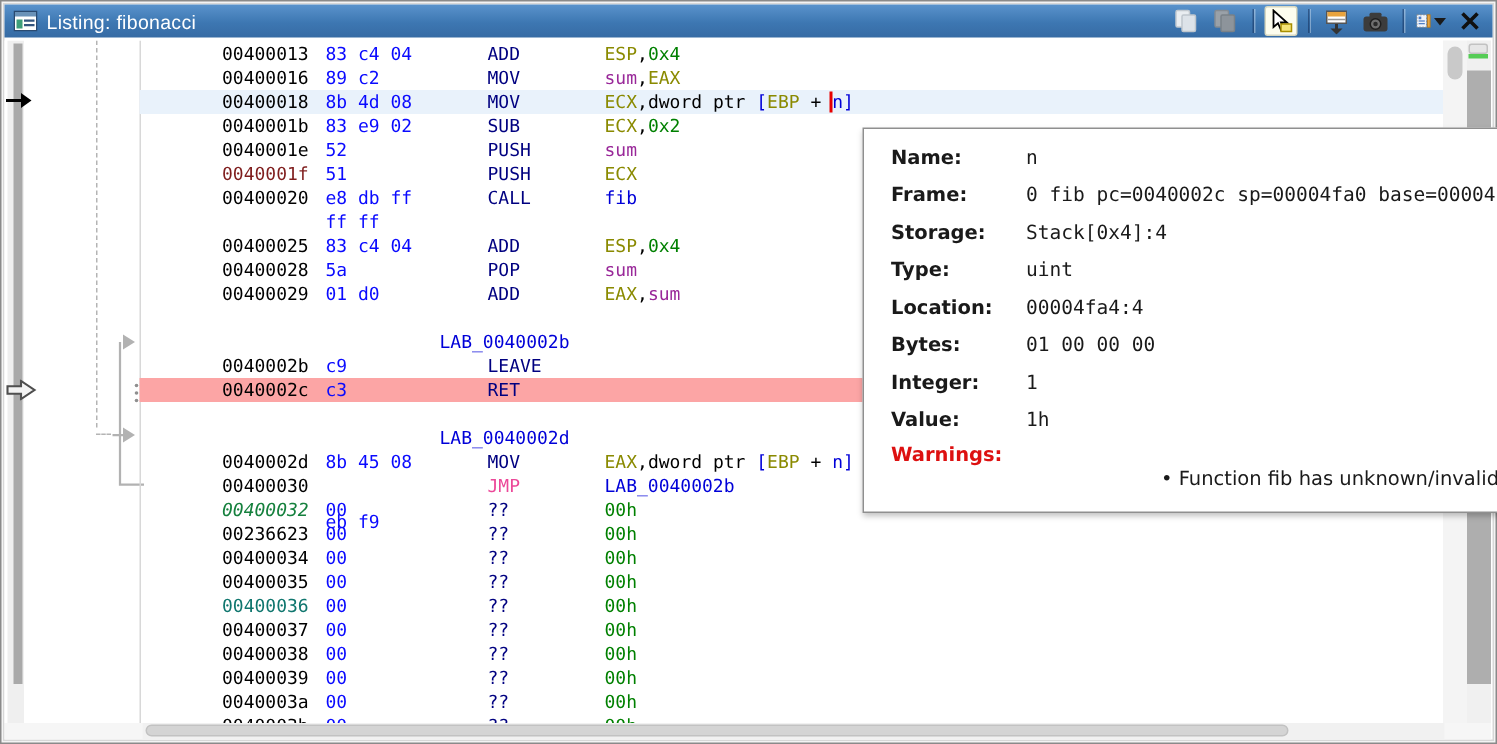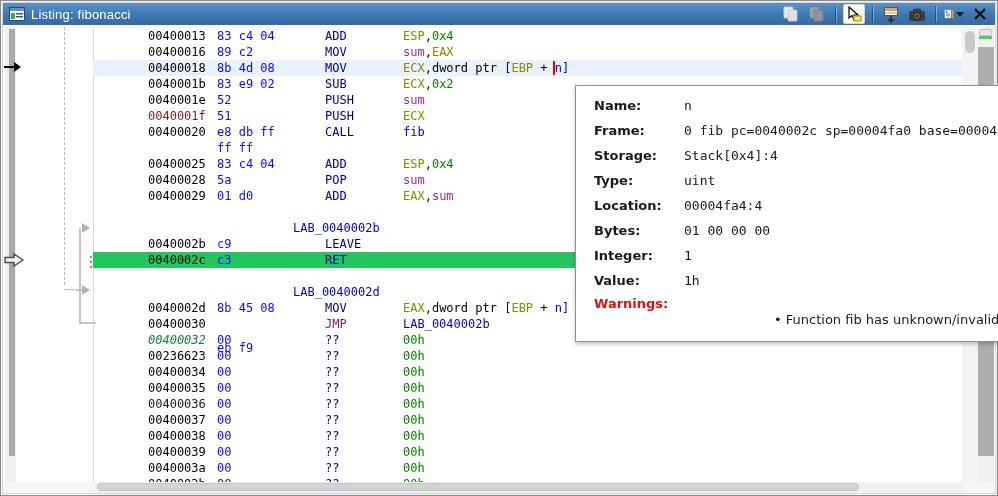--- a/index.html
+++ b/index.html
@@ -179,30 +179,30 @@
       <div class="lrow" style="top: 65px;"><span class="col-addr" style="color: rgb(0, 0, 0);">0040001e</span><span class="col-bytes" style="color: rgb(10, 10, 255);">52</span><span class="col-mnem" style="color: rgb(0, 0, 128);">PUSH</span><span class="col-oper"><span style="position: static; color: rgb(153, 40, 153);">sum</span></span></div>
       <div class="lrow" style="top: 81px;"><span class="col-addr" style="color: #7f1d1d;">0040001f</span><span class="col-bytes" style="color: rgb(10, 10, 255);">51</span><span class="col-mnem" style="color: rgb(0, 0, 128);">PUSH</span><span class="col-oper"><span style="position: static; color: rgb(138, 138, 0);">ECX</span></span></div>
       <div class="lrow" style="top: 97px;"><span class="col-addr" style="color: rgb(0, 0, 0);">00400020</span><span class="col-bytes" style="color: rgb(10, 10, 255);">e8 db ff</span><span class="col-mnem" style="color: rgb(0, 0, 128);">CALL</span><span class="col-oper"><span style="position: static; color: rgb(0, 0, 216);">fib</span></span></div>
       <div class="lrow" style="top: 113px; padding-left: 20px;"><span class="col-bytes" style="color: rgb(10, 10, 255);">ff ff</span></div>
       <div class="lrow" style="top: 129px;"><span class="col-addr" style="color: rgb(0, 0, 0);">00400025</span><span class="col-bytes" style="color: rgb(10, 10, 255);">83 c4 04</span><span class="col-mnem" style="color: rgb(0, 0, 128);">ADD</span><span class="col-oper"><span style="position: static; color: rgb(138, 138, 0);">ESP</span><span style="position: static; color: rgb(0, 0, 0);">,</span><span style="position: static; color: rgb(0, 128, 0);">0x4</span></span></div>
       <div class="lrow" style="top: 145px;"><span class="col-addr" style="color: rgb(0, 0, 0);">00400028</span><span class="col-bytes" style="color: rgb(10, 10, 255);">5a</span><span class="col-mnem" style="color: rgb(0, 0, 128);">POP</span><span class="col-oper"><span style="position: static; color: rgb(153, 40, 153);">sum</span></span></div>
       <div class="lrow" style="top: 161px;"><span class="col-addr" style="color: rgb(0, 0, 0);">00400029</span><span class="col-bytes" style="color: rgb(10, 10, 255);">01 d0</span><span class="col-mnem" style="color: rgb(0, 0, 128);">ADD</span><span class="col-oper"><span style="position: static; color: rgb(138, 138, 0);">EAX</span><span style="position: static; color: rgb(0, 0, 0);">,</span><span style="position: static; color: rgb(153, 40, 153);">sum</span></span></div>
       <div class="lrow" style="top: 177px;"></div>
       <div class="lrow" style="top: 193px;"><span class="col-label" style="color: rgb(0, 0, 216);">LAB_0040002b</span></div>
       <div class="lrow" style="top: 209px;"><span class="col-addr" style="color: rgb(0, 0, 0);">0040002b</span><span class="col-bytes" style="color: rgb(10, 10, 255);">c9</span><span class="col-mnem" style="color: rgb(0, 0, 128);">LEAVE</span></div>
-      <div class="lrow" style="top: 225px; background: #22c55e;"><span class="col-addr" style="color: rgb(0, 0, 0);">0040002c</span><span class="col-bytes" style="color: rgb(10, 10, 255);">c3</span><span class="col-mnem" style="color: rgb(0, 0, 128);">RET</span></div>
+      <div class="lrow" style="top: 225px; background: #fca5a5;"><span class="col-addr" style="color: rgb(0, 0, 0);">0040002c</span><span class="col-bytes" style="color: rgb(10, 10, 255);">c3</span><span class="col-mnem" style="color: rgb(0, 0, 128);">RET</span></div>
       <div class="lrow" style="top: 241px;"></div>
       <div class="lrow" style="top: 257px;"><span class="col-label" style="color: rgb(0, 0, 216);">LAB_0040002d</span></div>
       <div class="lrow" style="top: 273px;"><span class="col-addr" style="color: rgb(0, 0, 0);">0040002d</span><span class="col-bytes" style="color: rgb(10, 10, 255);">8b 45 08</span><span class="col-mnem" style="color: rgb(0, 0, 128);">MOV</span><span class="col-oper"><span style="position: static; color: rgb(138, 138, 0);">EAX</span><span style="position: static; color: rgb(0, 0, 0);">,</span><span style="position: static; color: rgb(0, 0, 0);">dword ptr </span><span style="position: static; color: rgb(0, 0, 216);">[</span><span style="position: static; color: rgb(138, 138, 0);">EBP</span><span style="position: static; color: rgb(0, 0, 0);"> + </span><span style="position: static; color: rgb(0, 0, 216);">n</span><span style="position: static; color: rgb(0, 0, 216);">]</span></span></div>
-      <div class="lrow" style="top: 289px; padding-left: 20px;"><span class="col-addr" style="color: rgb(0, 0, 0);">00400030</span><span class="col-bytes" style="color: rgb(10, 10, 255); margin-top: 24px;">eb f9</span><span class="col-mnem" style="color: #701a75;">JMP</span><span class="col-oper"><span style="position: static; color: rgb(0, 0, 216);">LAB_0040002b</span></span></div>
+      <div class="lrow" style="top: 289px; padding-left: 20px;"><span class="col-addr" style="color: rgb(0, 0, 0);">00400030</span><span class="col-bytes" style="color: rgb(10, 10, 255); margin-top: 24px;">eb f9</span><span class="col-mnem" style="color: #ec4899;">JMP</span><span class="col-oper"><span style="position: static; color: rgb(0, 0, 216);">LAB_0040002b</span></span></div>
       <div class="lrow" style="top: 305px;"><span class="col-addr" style="color: #15803d; font-style: italic;">00400032</span><span class="col-bytes" style="color: rgb(10, 10, 255);">00</span><span class="col-mnem" style="color: rgb(0, 0, 128);">??</span><span class="col-oper"><span style="position: static; color: rgb(0, 128, 0);">00h</span></span></div>
       <div class="lrow" style="top: 321px;"><span class="col-addr" style="color: rgb(0, 0, 0);">00236623</span><span class="col-bytes" style="color: rgb(10, 10, 255);">00</span><span class="col-mnem" style="color: rgb(0, 0, 128);">??</span><span class="col-oper"><span style="position: static; color: rgb(0, 128, 0);">00h</span></span></div>
       <div class="lrow" style="top: 337px;"><span class="col-addr" style="color: rgb(0, 0, 0);">00400034</span><span class="col-bytes" style="color: rgb(10, 10, 255);">00</span><span class="col-mnem" style="color: rgb(0, 0, 128);">??</span><span class="col-oper"><span style="position: static; color: rgb(0, 128, 0);">00h</span></span></div>
       <div class="lrow" style="top: 353px;"><span class="col-addr" style="color: rgb(0, 0, 0);">00400035</span><span class="col-bytes" style="color: rgb(10, 10, 255);">00</span><span class="col-mnem" style="color: rgb(0, 0, 128);">??</span><span class="col-oper"><span style="position: static; color: rgb(0, 128, 0);">00h</span></span></div>
-      <div class="lrow" style="top: 369px;"><span class="col-addr" style="color: #0f172a; text-align: center;">00400036</span><span class="col-bytes" style="color: rgb(10, 10, 255);">00</span><span class="col-mnem" style="color: rgb(0, 0, 128);">??</span><span class="col-oper"><span style="position: static; color: rgb(0, 128, 0);">00h</span></span></div>
+      <div class="lrow" style="top: 369px;"><span class="col-addr" style="color: #0f766e; text-align: center;">00400036</span><span class="col-bytes" style="color: rgb(10, 10, 255);">00</span><span class="col-mnem" style="color: rgb(0, 0, 128);">??</span><span class="col-oper"><span style="position: static; color: rgb(0, 128, 0);">00h</span></span></div>
       <div class="lrow" style="top: 385px;"><span class="col-addr" style="color: rgb(0, 0, 0);">00400037</span><span class="col-bytes" style="color: rgb(10, 10, 255);">00</span><span class="col-mnem" style="color: rgb(0, 0, 128);">??</span><span class="col-oper"><span style="position: static; color: rgb(0, 128, 0);">00h</span></span></div>
       <div class="lrow" style="top: 401px;"><span class="col-addr" style="color: rgb(0, 0, 0);">00400038</span><span class="col-bytes" style="color: rgb(10, 10, 255);">00</span><span class="col-mnem" style="color: rgb(0, 0, 128);">??</span><span class="col-oper"><span style="position: static; color: rgb(0, 128, 0);">00h</span></span></div>
       <div class="lrow" style="top: 417px;"><span class="col-addr" style="color: rgb(0, 0, 0);">00400039</span><span class="col-bytes" style="color: rgb(10, 10, 255);">00</span><span class="col-mnem" style="color: rgb(0, 0, 128);">??</span><span class="col-oper"><span style="position: static; color: rgb(0, 128, 0);">00h</span></span></div>
       <div class="lrow" style="top: 433px;"><span class="col-addr" style="color: rgb(0, 0, 0);">0040003a</span><span class="col-bytes" style="color: rgb(10, 10, 255);">00</span><span class="col-mnem" style="color: rgb(0, 0, 128);">??</span><span class="col-oper"><span style="position: static; color: rgb(0, 128, 0);">00h</span></span></div>
       <div class="lrow" style="top: 449px;"><span class="col-addr" style="color: rgb(0, 0, 0);">0040003b</span><span class="col-bytes" style="color: rgb(10, 10, 255);">00</span><span class="col-mnem" style="color: rgb(0, 0, 128);">??</span><span class="col-oper"><span style="position: static; color: rgb(0, 128, 0);">00h</span></span></div>
     </div>
 </div>
 
 <div id="tooltip">
   <div id="tt-fields">

